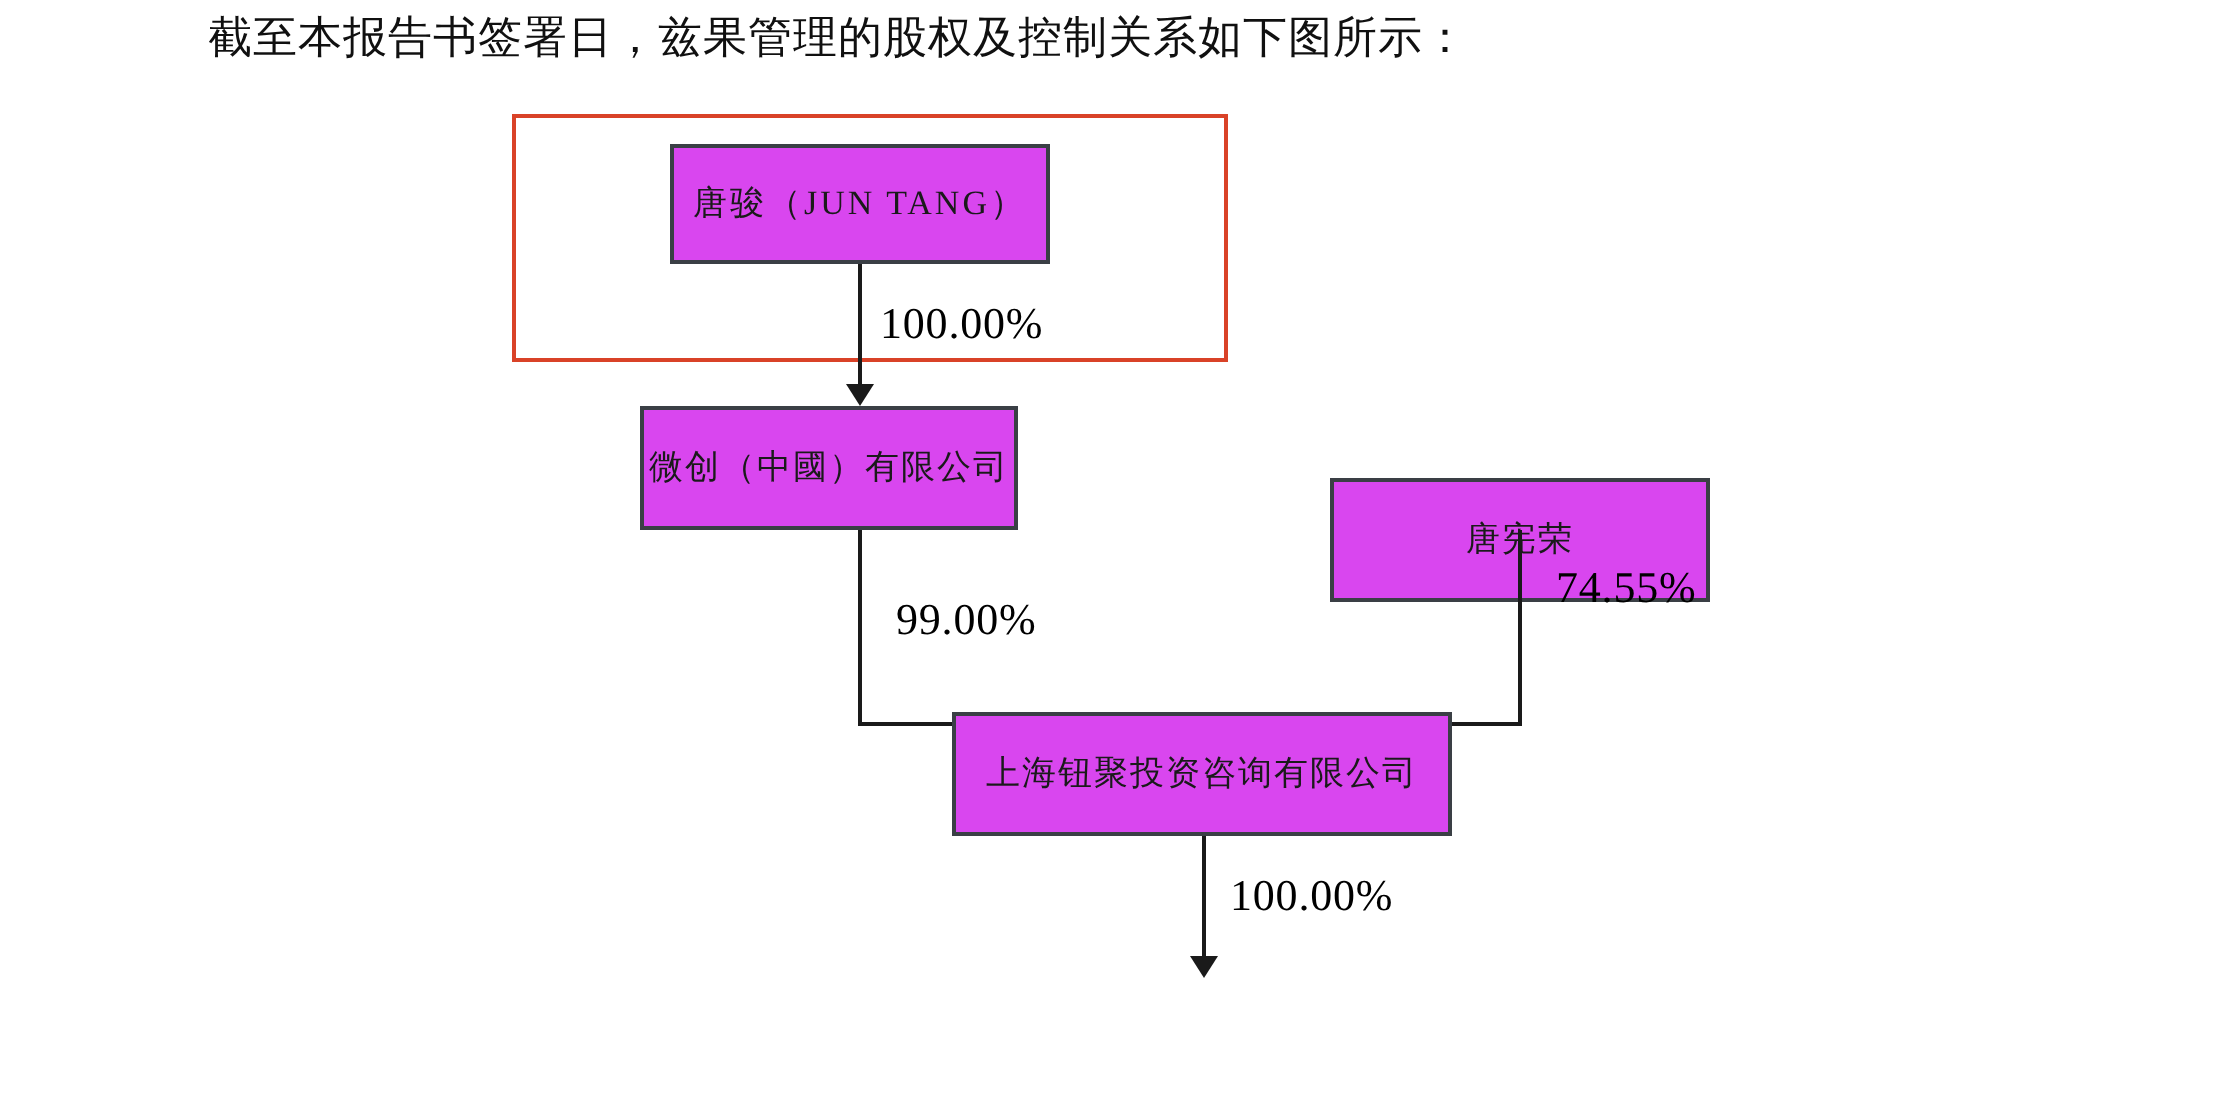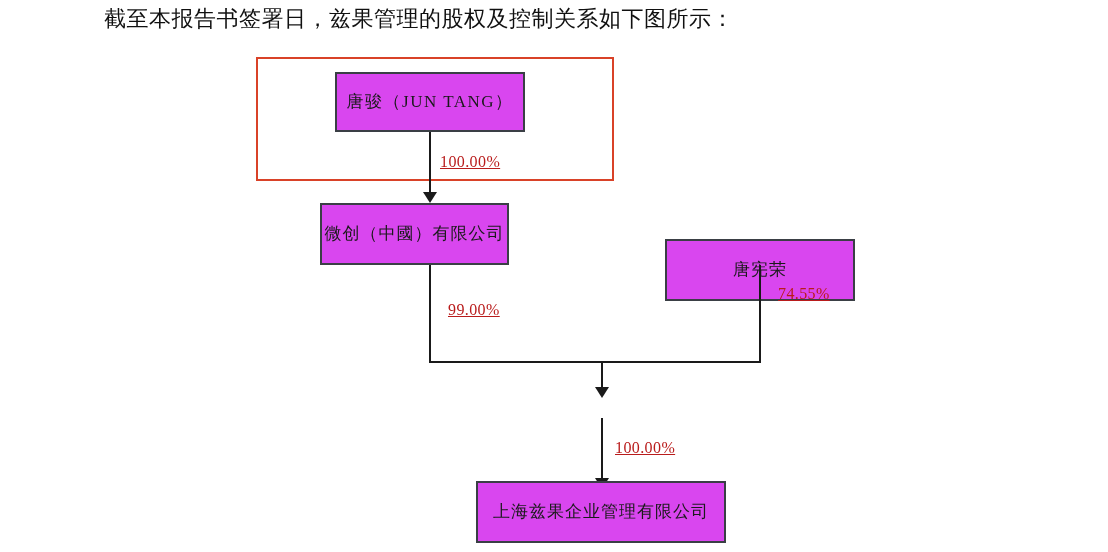--- a/index.html
+++ b/index.html
@@ -84,26 +84,25 @@
     width: 0;
     height: 0;
     border-left: 7px solid transparent;
     border-right: 7px solid transparent;
     border-top: 11px solid #1a1a1a;
   }
 
   
   .edge-label {
     position: absolute;
-    font-size: 16px;
+    font-size: 22px;
     line-height: 20px;
     letter-spacing: 0.4px;
-    color: #b91c1c;
+    color: #000000;
     white-space: nowrap;
-    text-decoration: underline;
   }
 </style>
 </head>
 <body>
 
 <div id="doc-title">截至本报告书签署日，兹果管理的股权及控制关系如下图所示：</div>
 
 <div id="org-chart">
 
   <div class="highlight-box" style="left:256px; top:13px; width:358px; height:124px;"></div>
@@ -128,22 +127,22 @@
   <div class="edge-label" style="left:448px; top:256px;">99.00%</div>
 
   <div class="conn-v" style="left:759px; top:221px; height:98px;"></div>
   <div class="edge-label" style="left:778px; top:240px;">74.55%</div>
 
   <div class="conn-h" style="left:429px; top:317px; width:332px;"></div>
 
   <div class="conn-v" style="left:601px; top:317px; height:28px;"></div>
   <div class="arrow-head" style="left:595px; top:343px;"></div>
 
+  <div class="node" style="left:476px; top:312px; width:250px; height:62px;">
+    <span class="node-label">上海钮聚投资咨询有限公司</span>
+  </div>
 
   <div class="conn-v" style="left:601px; top:374px; height:62px;"></div>
   <div class="arrow-head" style="left:595px; top:434px;"></div>
   <div class="edge-label" style="left:615px; top:394px;">100.00%</div>
 
-  <div class="node" style="left:476px; top:437px; width:250px; height:62px;">
-    <span class="node-label">上海兹果企业管理有限公司</span>
-  </div>
 
 </div>
 
 </body></html>

